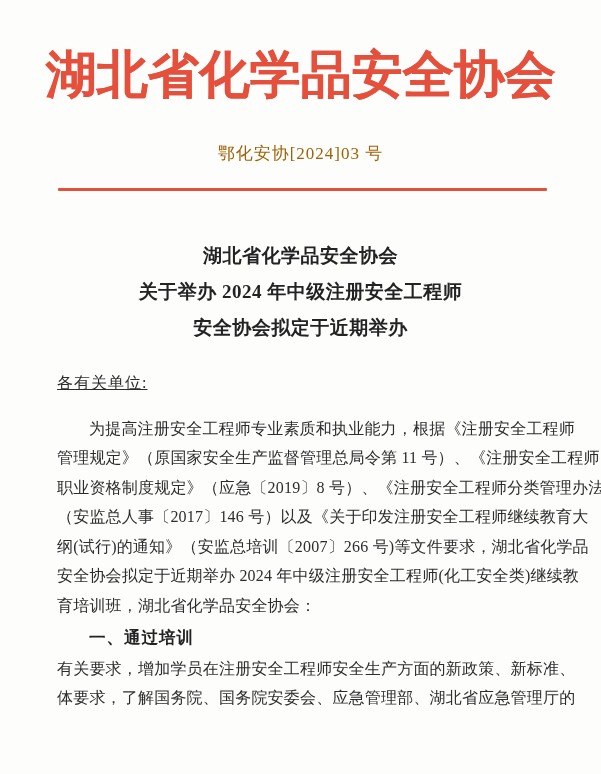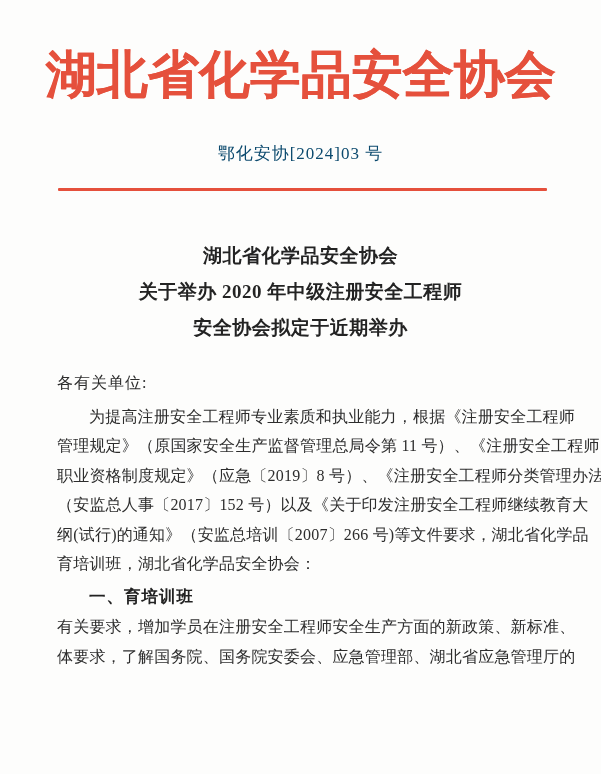--- a/index.html
+++ b/index.html
@@ -25,21 +25,21 @@
     font-weight:900;
     letter-spacing:0px;
     color:var(--accent);
     line-height:62px;
     text-shadow:0.5px 0 0 var(--accent);
   }
   .docnum{
     position:absolute;top:142px;left:0;right:0;
     text-align:center;
     font-size:17px;
-    color:#0c4a6e;
+    color:#a16207;
     letter-spacing:1px;
   }
   .divider{
     position:absolute;top:188px;left:58px;
     width:489px;height:3px;
     background:var(--accent);
     border-radius:1px;
   }
   
   .title-block{
@@ -53,22 +53,23 @@
   }
   
   .body{
     position:absolute;top:368px;left:57px;
     width:489px;
     font-size:16px;
     line-height:29.5px;
     color:var(--text);
   }
   .salutation{
-    margin-bottom:4px;
+    margin-bottom:16px;
     letter-spacing:1px;
+    text-decoration:underline;
   }
   .jline{
     white-space:nowrap;
     text-align:justify;
     text-align-last:justify;
     font-feature-settings:"halt" 1;
     text-spacing-trim:space-all;
     overflow:visible;
     letter-spacing:0.2px;
   }
@@ -91,38 +92,39 @@
 <div class="page">
 
   <div class="masthead">湖北省化学品安全协会</div>
 
   <div class="docnum">鄂化安协[2024]03 号</div>
 
   <div class="divider"></div>
 
   <div class="title-block">
     <div>湖北省化学品安全协会</div>
-    <div>关于举办 2020 年中级注册安全工程师</div>
+    <div>关于举办 2024 年中级注册安全工程师</div>
     <div>安全协会拟定于近期举办</div>
   </div>
 
   <div class="body">
 
     <div class="salutation">各有关单位:</div>
 
     <div>
       <div class="jline first">为提高注册安全工程师专业素质和执业能力，根据《注册安全工程师</div>
       <div class="jline">管理规定》（原国家安全生产监督管理总局令第 11 号）、《注册安全工程师</div>
       <div class="jline">职业资格制度规定》（应急〔2019〕8 号）、《注册安全工程师分类管理办法》</div>
-      <div class="jline">（安监总人事〔2017〕152 号）以及《关于印发注册安全工程师继续教育大</div>
+      <div class="jline">（安监总人事〔2017〕146 号）以及《关于印发注册安全工程师继续教育大</div>
       <div class="jline">纲(试行)的通知》（安监总培训〔2007〕266 号)等文件要求，湖北省化学品</div>
+      <div class="jline">安全协会拟定于近期举办 2024 年中级注册安全工程师(化工安全类)继续教</div>
       <div class="jline open">育培训班，湖北省化学品安全协会：</div>
     </div>
 
-    <div class="heading">一、育培训班</div>
+    <div class="heading">一、通过培训</div>
 
     <div>
       <div class="jline">有关要求，增加学员在注册安全工程师安全生产方面的新政策、新标准、</div>
       <div class="jline">体要求，了解国务院、国务院安委会、应急管理部、湖北省应急管理厅的</div>
     </div>
 
   </div>
 
 </div>
 

